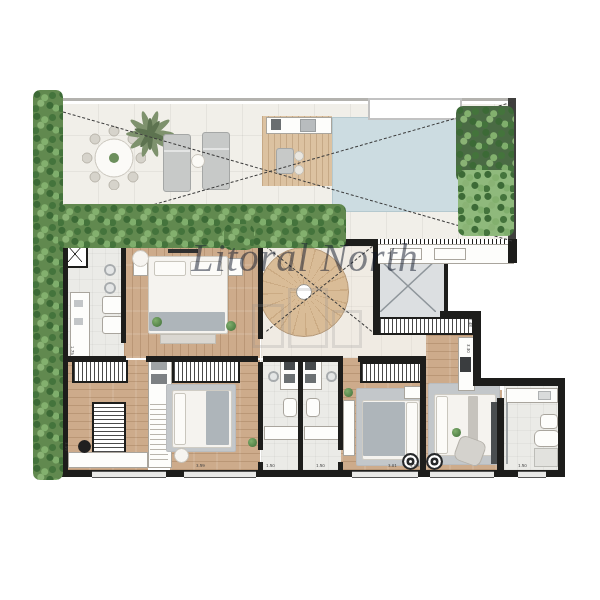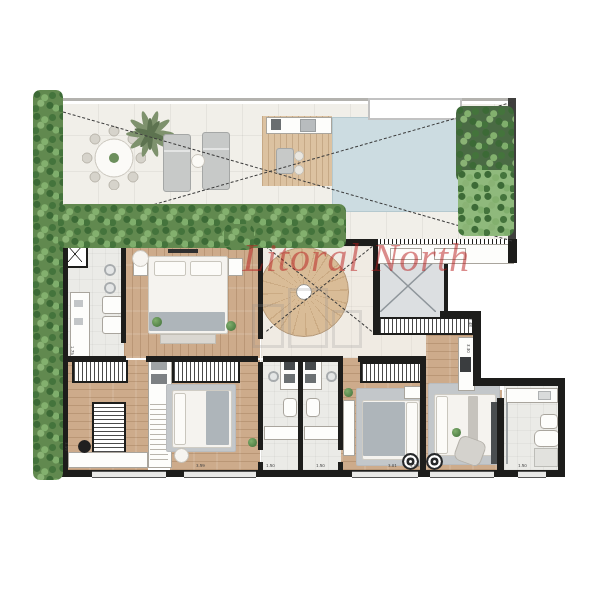--- a/index.html
+++ b/index.html
@@ -48,23 +48,23 @@
   .gray-box{background:#c7c9c8;border:1px solid #a5a7a6;border-radius:3px;}
   .rug{background:#c3c7ca;border-radius:2px;box-shadow:inset 0 0 0 1px rgba(0,0,0,.05);}
   .bed{background:#f5f3ef;border:1px solid #cfccc4;border-radius:2px;}
   .pillow{background:#fcfbf8;border:1px solid #c9c6bd;border-radius:2px;}
   .blanket{background:#aeb5ba;border-radius:1px;}
   .plant{border-radius:50%;background:radial-gradient(circle at 35% 35%, #7fae6c, #3f6e38);}
   .stool-ring{border-radius:50%;background:#fff;border:2px solid #26282a;box-shadow:inset 0 0 0 2.5px #fff, inset 0 0 0 5px #26282a;}
   .dash{position:absolute;border-top:1.5px dashed #3c3c3c;transform-origin:0 0;height:0;}
   .dim{position:absolute;font-size:4px;line-height:1;color:#3f3f3f;font-family:"DejaVu Sans",sans-serif;}
   .dim.vert{writing-mode:vertical-rl;}
-  .wm-text{position:absolute;left:140px;top:234px;width:330px;text-align:right;
+  .wm-text{position:absolute;left:140px;top:234px;width:330px;text-align:center;
     font-family:"Liberation Serif",serif;font-style:italic;font-size:40px;
-    color:#b91c1c;opacity:.5;letter-spacing:1px;pointer-events:none;}
+    color:#0f172a;opacity:.5;letter-spacing:1px;pointer-events:none;}
   .wm-logo{position:absolute;left:252px;top:288px;width:110px;height:54px;opacity:.22;pointer-events:none;}
   .wm-logo div{position:absolute;border:3px solid #8f8f8f;background:transparent;}
 </style>
 </head>
 <body>
 
 <div id="plan">
 
   <div class="abs tile" style="left:62px;top:104px;width:450px;height:140px;"></div>
   <div class="abs deck" style="left:262px;top:116px;width:70px;height:70px;"></div>

